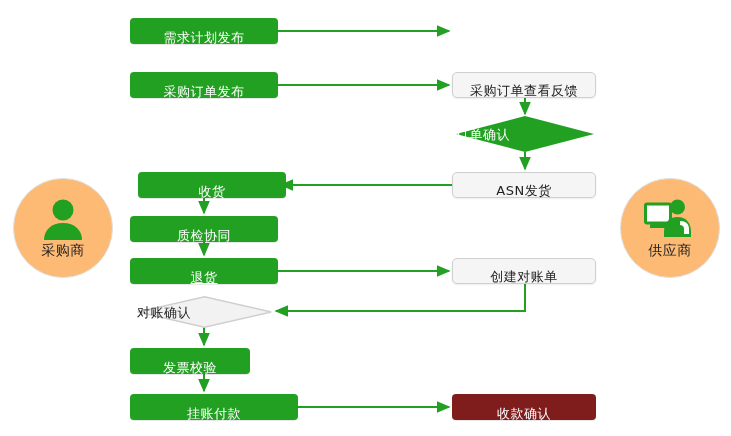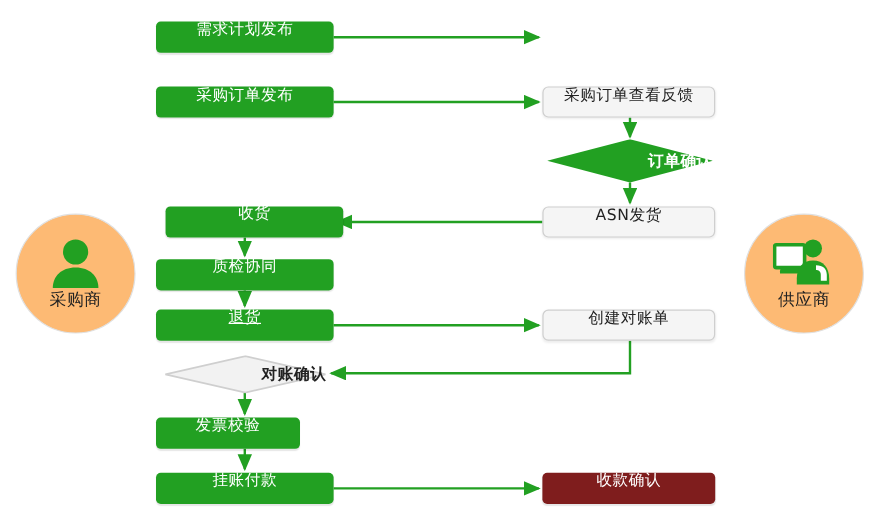--- a/index.html
+++ b/index.html
@@ -27,21 +27,21 @@
     width: 731px;
     height: 436px;
     pointer-events: none;
   }
 
   
   .node {
     position: absolute;
     box-sizing: border-box;
     display: flex;
-    align-items: flex-start;
+    align-items: flex-end;
     justify-content: center;
     font-size: 13px;
     line-height: 1;
     letter-spacing: 0.5px;
     white-space: nowrap;
     user-select: none;
   }
 
   .node-green {
     background: #22a022;
@@ -63,22 +63,21 @@
     color: #ffffff;
     border-radius: 4px;
     box-shadow: 0 1px 1px rgba(0,0,0,0.10);
   }
 
   
   .diamond {
     position: absolute;
     display: flex;
     align-items: center;
-    justify-content: flex-end;
-    font-weight: bold;
+    justify-content: flex-start;
   }
   .diamond .dshape {
     position: absolute;
     left: 0;
     top: 0;
     width: 100%;
     height: 100%;
   }
   .diamond .dlabel {
     position: relative;
@@ -208,21 +207,21 @@
     <svg class="dshape" viewBox="0 0 135 32" preserveAspectRatio="none" xmlns="http://www.w3.org/2000/svg">
       <polygon points="67.5,0.8 134.2,16 67.5,31.2 0.8,16" fill="#f2f2f2" stroke="#cfcfcf" stroke-width="1.4"></polygon>
     </svg>
     <span class="dlabel">对账确认</span>
   </div>
 
   <div class="node node-green" style="left:130px; top:348px; width:120px; height:26px;">
     <span>发票校验</span>
   </div>
 
-  <div class="node node-green" style="left:130px; top:394px; width:148px; height:26px;">
+  <div class="node node-green" style="left:130px; top:394px; width:168px; height:26px;">
     <span>挂账付款</span>
   </div>
 
 
   <div class="node node-gray" style="left:452px; top:72px; width:144px; height:26px;">
     <span>采购订单查看反馈</span>
   </div>
 
   <div class="diamond diamond-green" style="left:456px; top:116px; width:138px; height:36px;">
     <svg class="dshape" viewBox="0 0 138 36" preserveAspectRatio="none" xmlns="http://www.w3.org/2000/svg">

